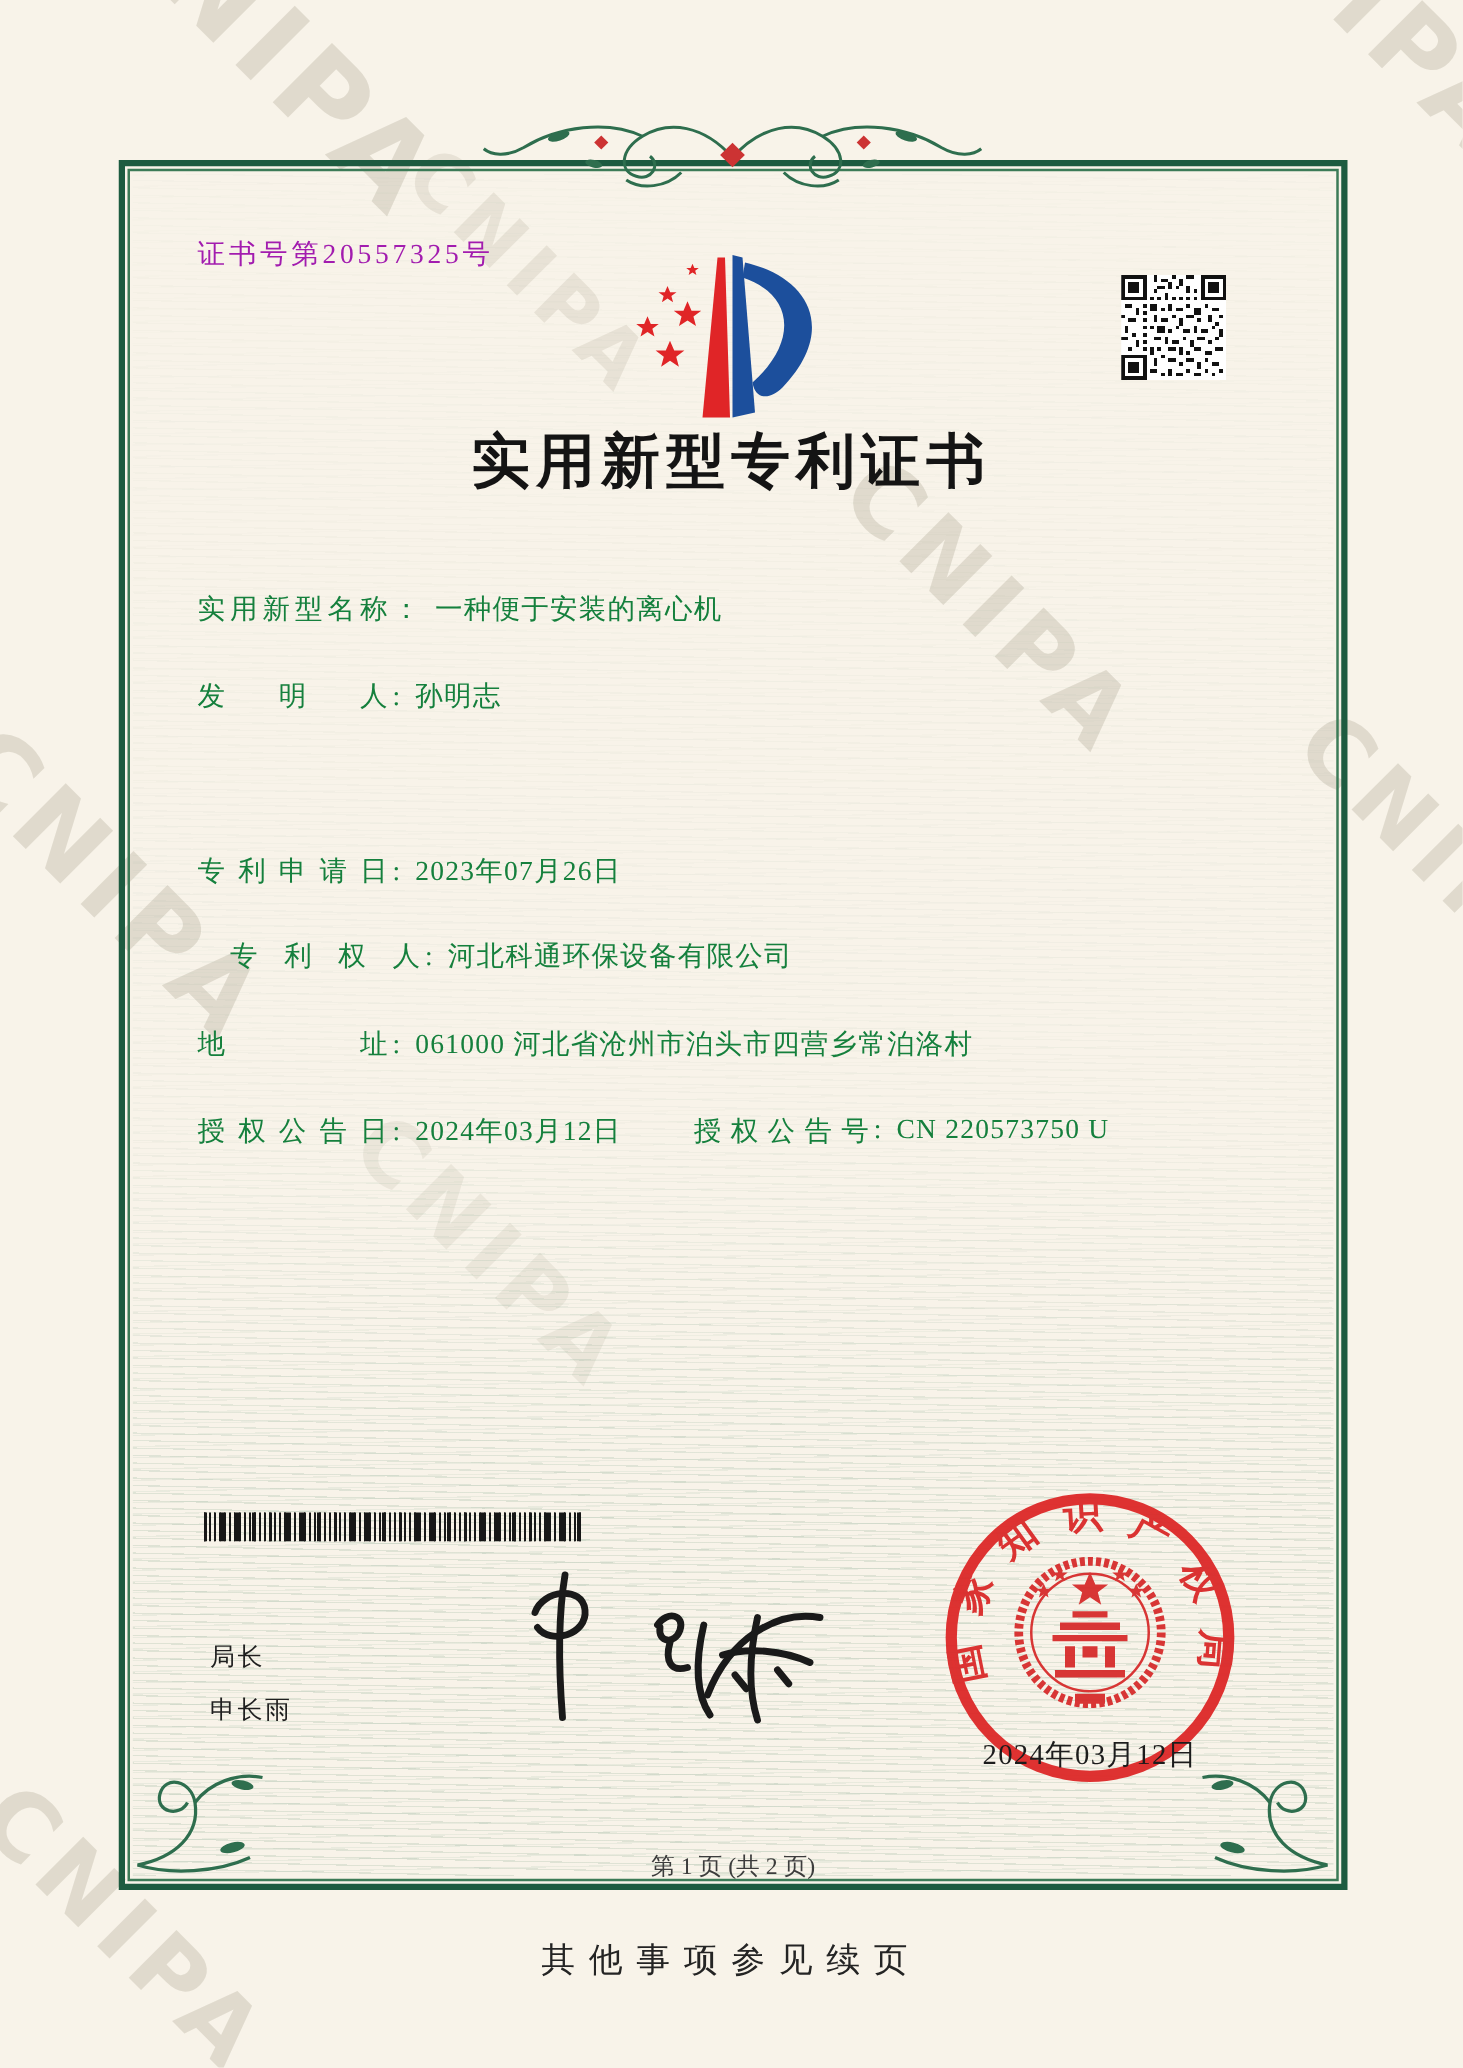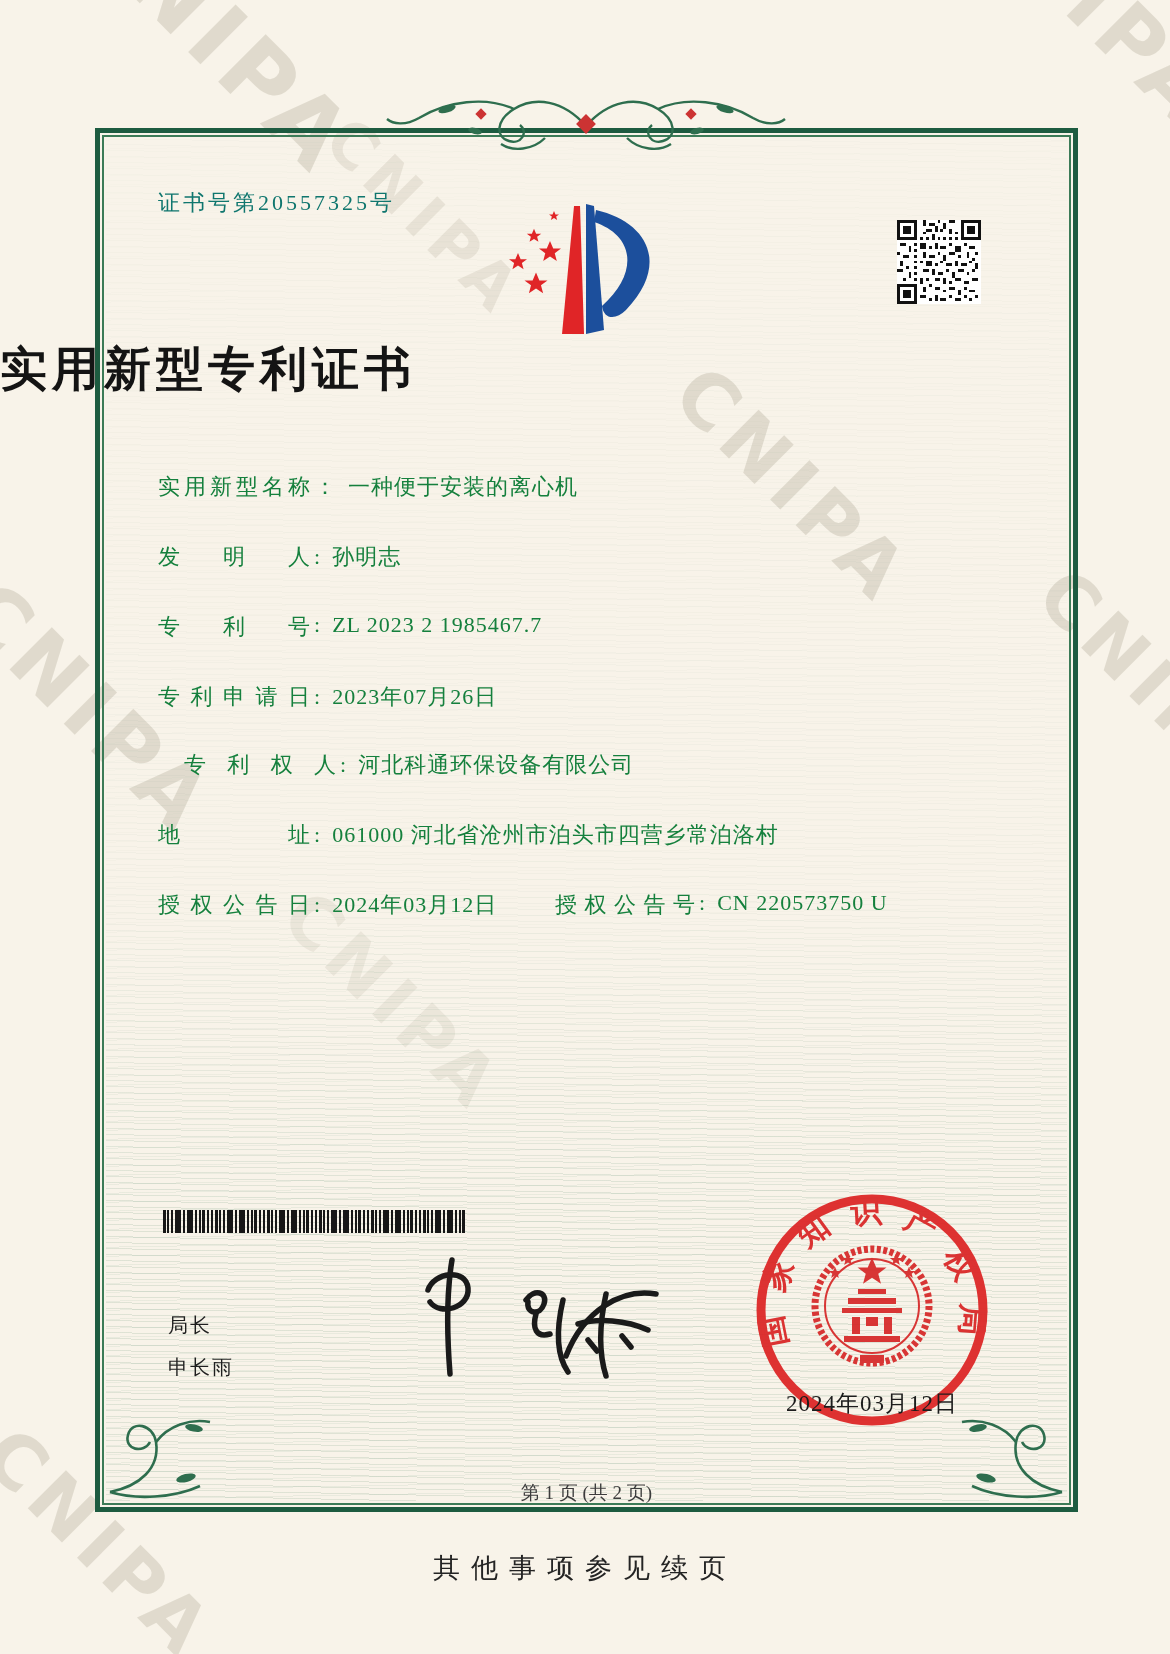--- a/index.html
+++ b/index.html
@@ -14,26 +14,26 @@
   
   .frame{position:absolute;left:95px;top:128px;width:973px;height:1374px;border:5px solid #1d5b40;}
   .frame-inner{position:absolute;inset:2px;border:2px solid #3c7b57;}
   .waves{position:absolute;inset:6px;
          background:
            repeating-linear-gradient(1.2deg, rgba(125,165,138,0.22) 0 1px, rgba(0,0,0,0) 1px 6px),
            repeating-linear-gradient(-1deg, rgba(125,165,138,0.12) 0 1px, rgba(0,0,0,0) 1px 9px);
          -webkit-mask-image:linear-gradient(to bottom, rgba(0,0,0,0.12) 0%, rgba(0,0,0,0.25) 55%, rgba(0,0,0,0.95) 78%, rgba(0,0,0,0.95) 100%);
          mask-image:linear-gradient(to bottom, rgba(0,0,0,0.12) 0%, rgba(0,0,0,0.25) 55%, rgba(0,0,0,0.95) 78%, rgba(0,0,0,0.95) 100%);}
 
-  .cert-no{position:absolute;left:158px;top:188px;font-size:22px;letter-spacing:3px;color:#0f766e;}
+  .cert-no{position:absolute;left:158px;top:188px;font-size:22px;letter-spacing:3px;color:#a21caf;}
 
   .logo{position:absolute;left:498px;top:202px;width:178px;height:142px;}
   .qr{position:absolute;left:897px;top:219px;width:84px;height:86px;}
 
-  .title{position:absolute;left:0;top:338px;width:1170px;
+  .title{position:absolute;left:0;top:338px;width:1170px;text-align:center;
          font-size:47px;font-weight:900;letter-spacing:5px;color:#141414;}
 
   .frow{position:absolute;left:158px;width:900px;height:34px;font-size:22px;color:#15803d;white-space:nowrap;}
   .flabel{display:inline-block;width:152px;text-align:justify;text-align-last:justify;vertical-align:top;}
   .fcolon{display:inline-block;padding:0 12px 0 4px;}
   .fvalue{letter-spacing:1px;}
   .grant2{position:absolute;left:397px;top:0;}
 
   .paras{position:absolute;left:142px;top:942px;width:903px;font-size:21px;line-height:33px;
          color:#3d3d3d;text-align:justify;letter-spacing:0.5px;}
@@ -243,23 +243,20 @@
   </svg>
 
   <div class="title">实用新型专利证书</div>
 
   <div class="frow" style="top:472px;">
     <span class="flabel">实用新型名称</span><span class="fcolon">：</span><span class="fvalue">一种便于安装的离心机</span>
   </div>
   <div class="frow" style="top:542px;">
     <span class="flabel">发明人</span><span class="fcolon">:</span><span class="fvalue">孙明志</span>
   </div>
-  <div class="frow" style="top:612px;">
-    <span class="flabel">专利号</span><span class="fcolon">:</span><span class="fvalue">ZL 2023 2 1985467.7</span>
-  </div>
   <div class="frow" style="top:682px;">
     <span class="flabel">专利申请日</span><span class="fcolon">:</span><span class="fvalue">2023年07月26日</span>
   </div>
   <div class="frow" style="top:750px;margin-left:26px;">
     <span class="flabel">专利权人</span><span class="fcolon">:</span><span class="fvalue">河北科通环保设备有限公司</span>
   </div>
   <div class="frow" style="top:820px;">
     <span class="flabel">地址</span><span class="fcolon">:</span><span class="fvalue">061000 河北省沧州市泊头市四营乡常泊洛村</span>
   </div>
   <div class="frow" style="top:890px;">

